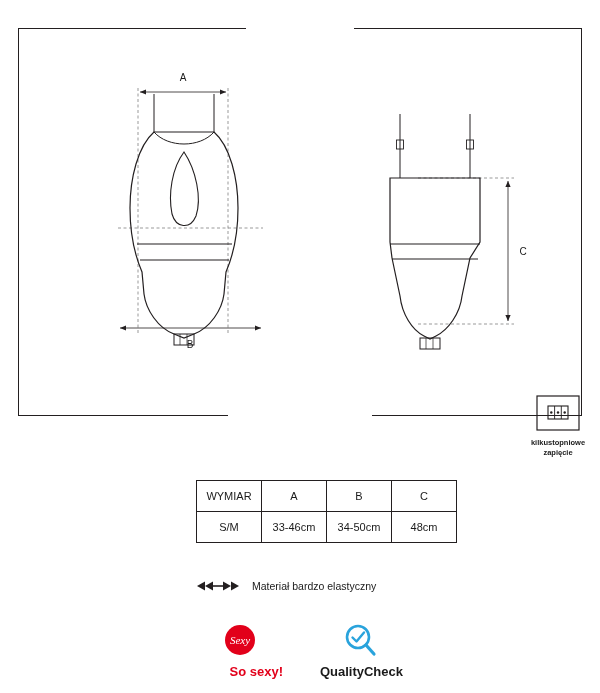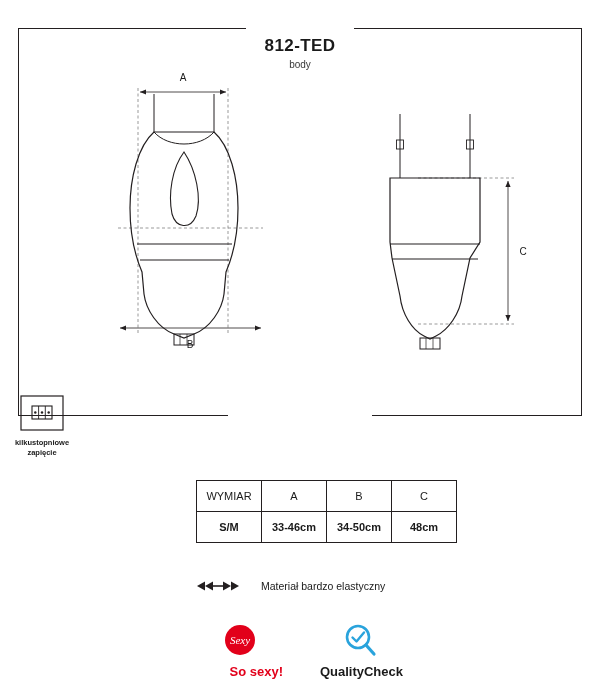--- a/index.html
+++ b/index.html
@@ -66,21 +66,21 @@
     width: 564px;
     height: 388px;
   }
 
   
   .feature-icons {
     position: absolute;
     left: 0; right: 0;
     top: 395px;
     display: flex;
-    justify-content: flex-start;
+    justify-content: flex-end;
     gap: 26px;
   }
   .feature {
     width: 84px;
     text-align: center;
   }
   .feature .glyph {
     width: 44px;
     height: 36px;
     margin: 0 auto 7px auto;
@@ -98,39 +98,39 @@
     left: 196px;
     top: 480px;
     border-collapse: collapse;
     font-size: 11px;
   }
   .size-table td, .size-table th {
     border: 1px solid #231f20;
     height: 30px;
     padding: 0 6px;
     text-align: center;
-    font-weight: bold;
+    font-weight: normal;
     color: #1a1a1a;
   }
   .size-table th {
     font-weight: normal;
   }
   .size-table .col-label { width: 52px; }
   .size-table .col-a { width: 52px; }
   .size-table .col-b { width: 52px; }
   .size-table .col-c { width: 52px; }
 
   
   .elastic-note {
     position: absolute;
     left: 196px;
     top: 580px;
     display: flex;
     align-items: center;
-    gap: 21px;
+    gap: 12px;
     font-size: 10.5px;
     color: #1a1a1a;
   }
   .elastic-note .arrow-icon {
     width: 44px;
     height: 12px;
   }
 
   
   .badges {
@@ -165,24 +165,20 @@
 
   <div class="frame">
     <div class="edge top-left"></div>
     <div class="edge top-right"></div>
     <div class="edge bottom-left"></div>
     <div class="edge bottom-right"></div>
     <div class="edge left"></div>
     <div class="edge right"></div>
   </div>
 
-  <div class="title-block">
-    <div class="title">812-TED</div>
-    <div class="subtitle">body</div>
-  </div>
 
   <div class="drawing">
     <svg width="564" height="388" viewBox="0 0 564 388" xmlns="http://www.w3.org/2000/svg">
       <g fill="none" stroke="#231f20" stroke-width="1.1">
 
         <g stroke-dasharray="3,2.5" stroke-width="0.7" stroke="#6f6f6f">
           <line x1="120" y1="60" x2="120" y2="305"></line>
           <line x1="210" y1="60" x2="210" y2="305"></line>
           <line x1="100" y1="200" x2="245" y2="200"></line>
         </g>

